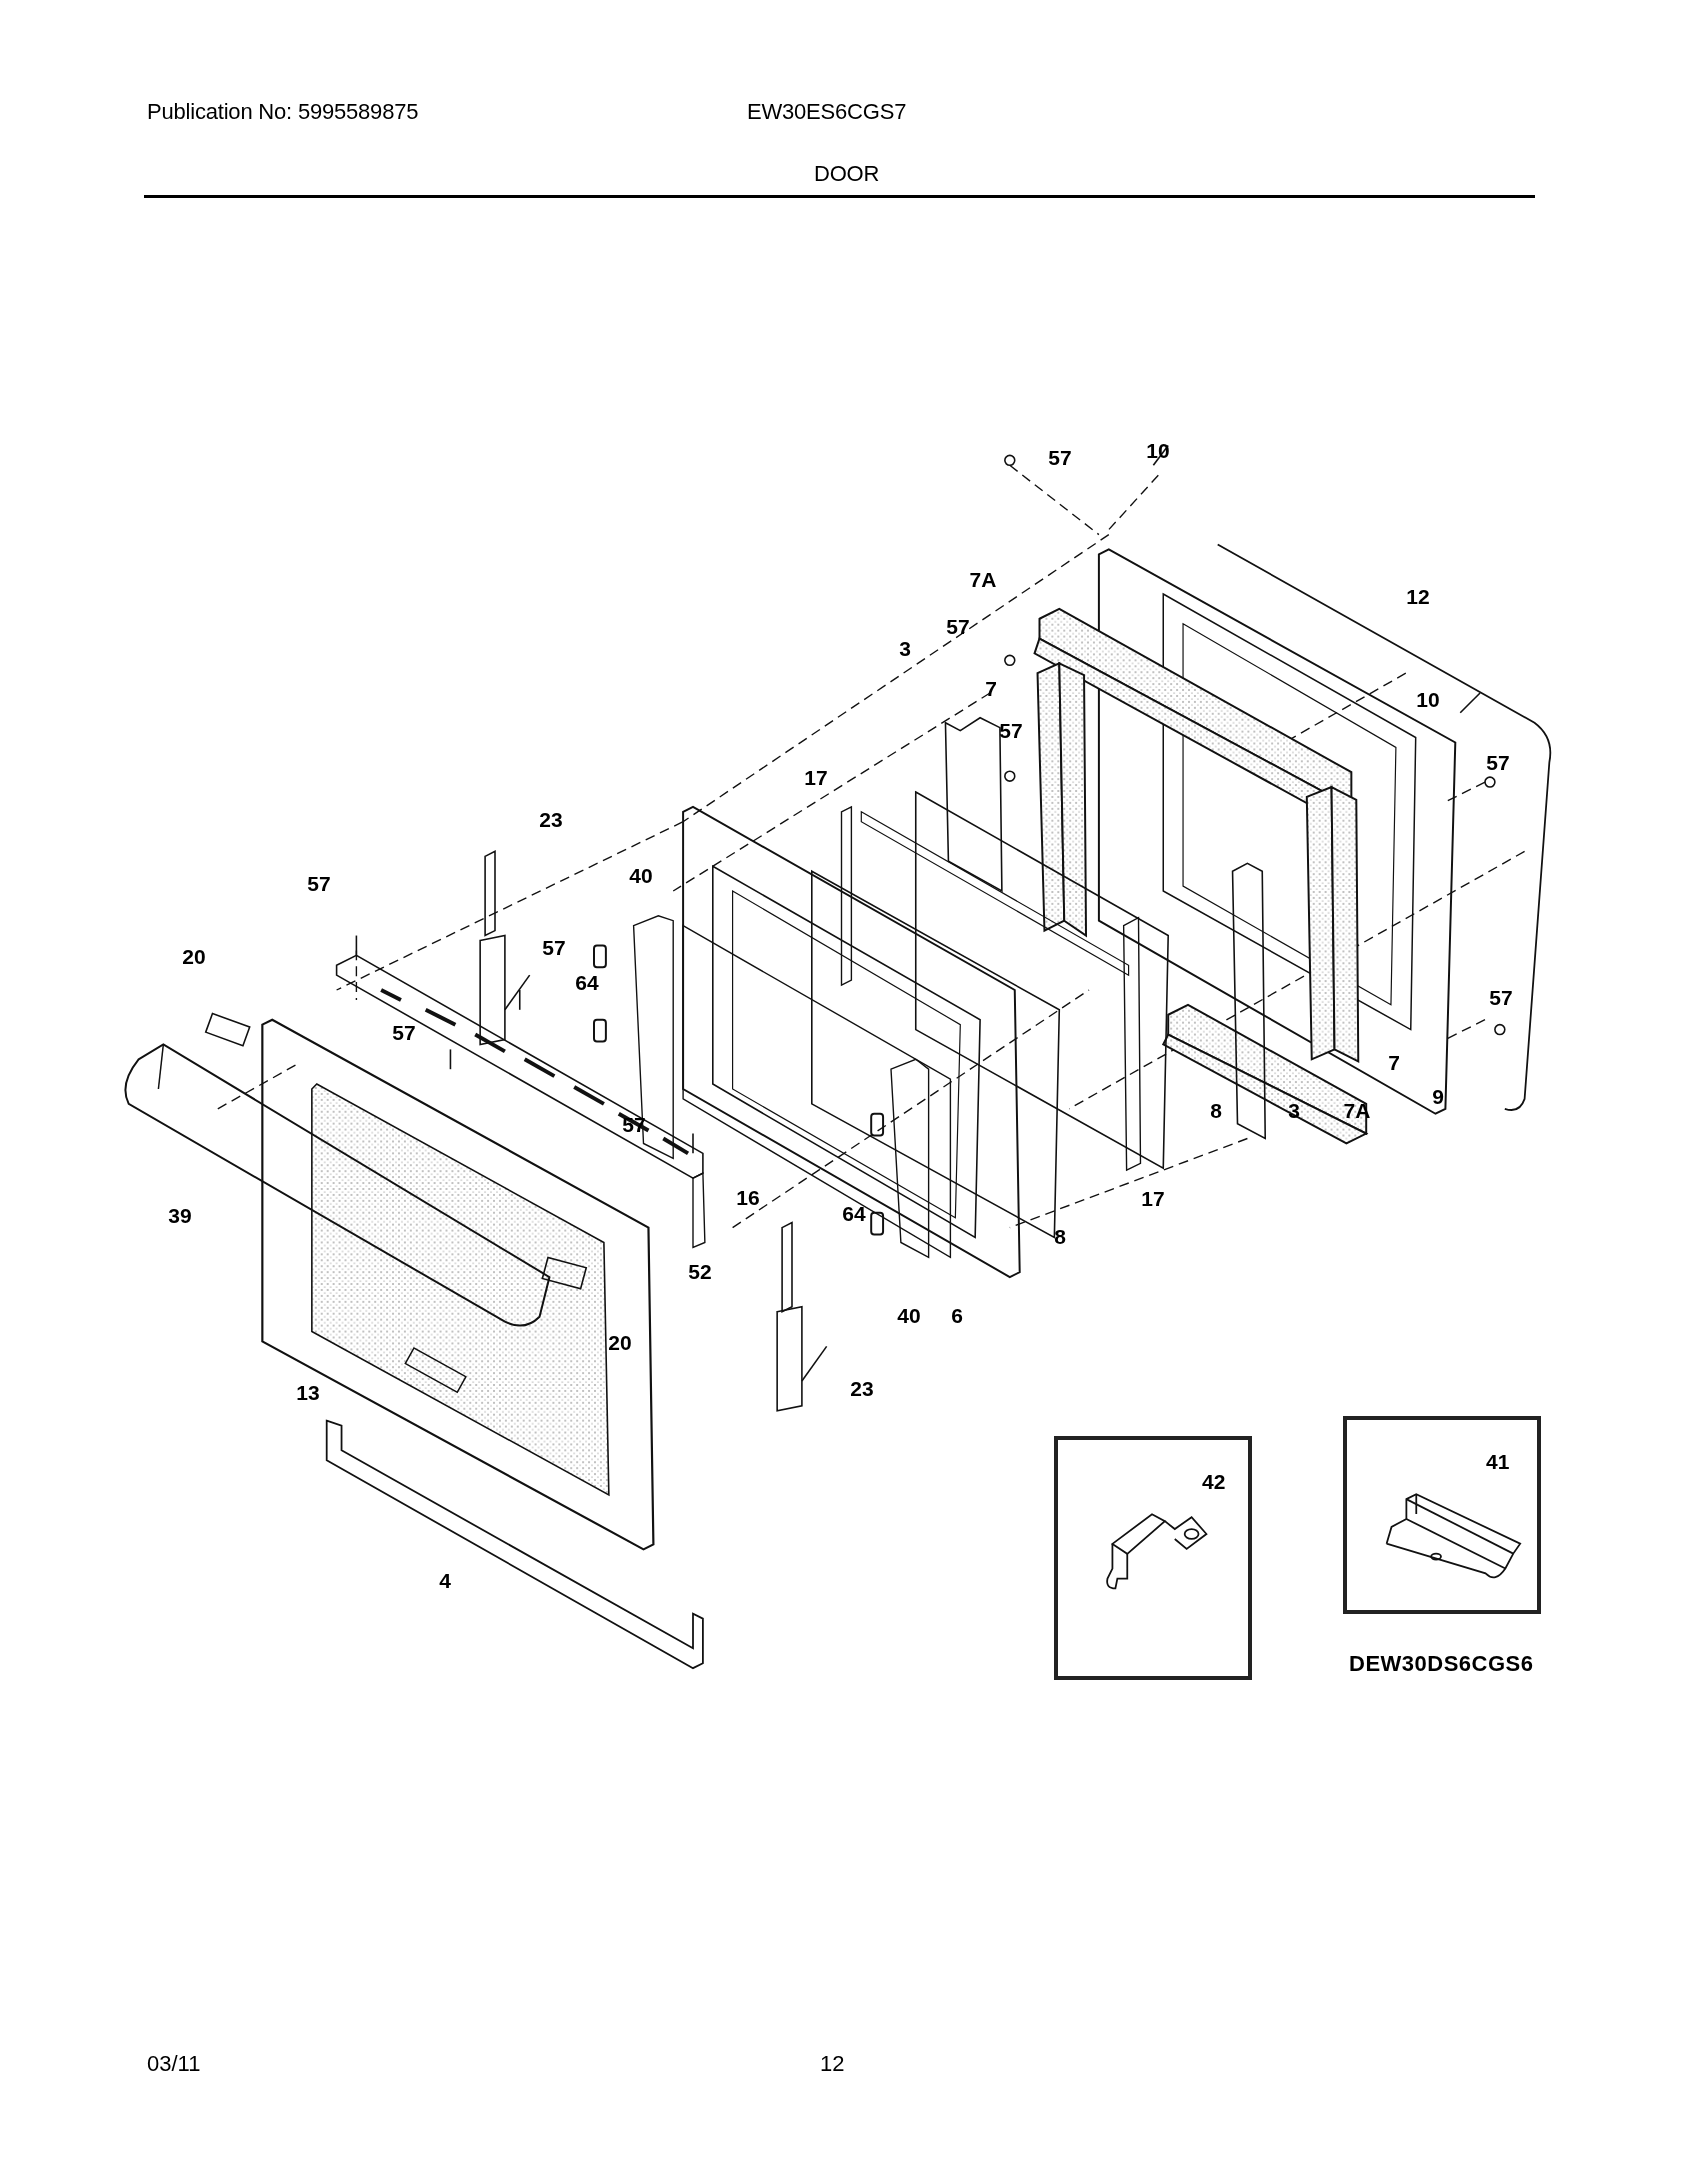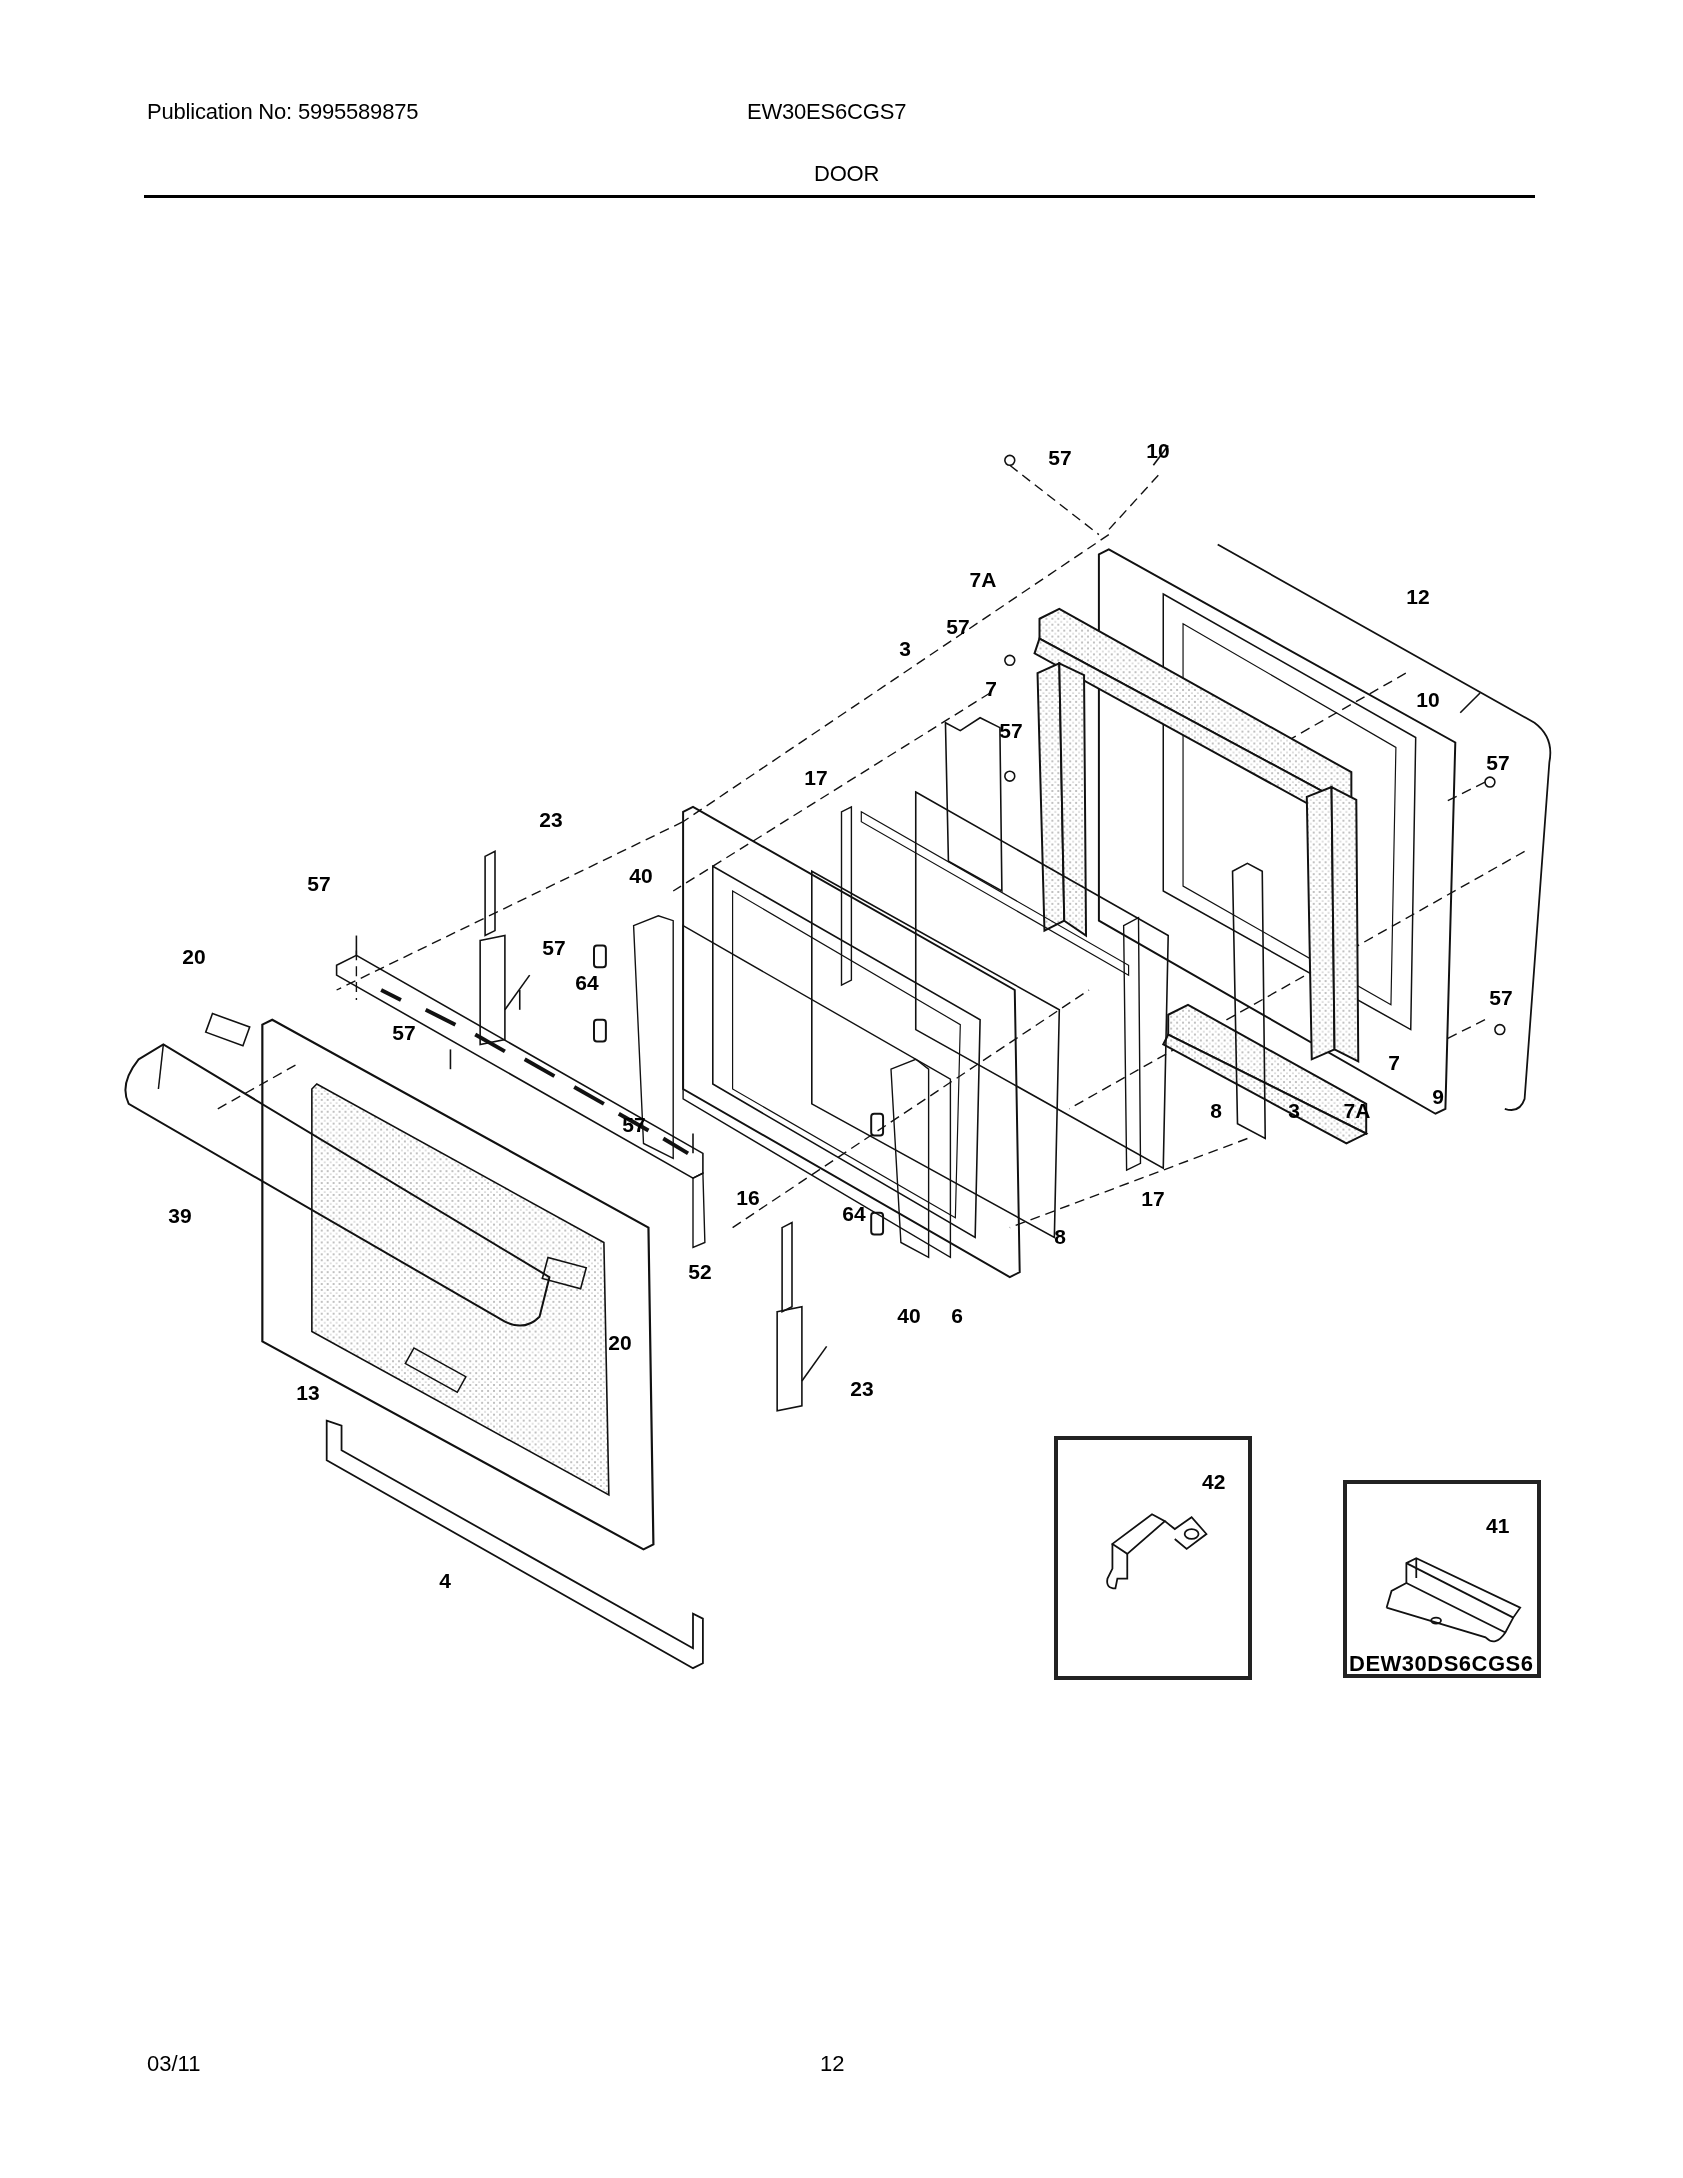--- a/index.html
+++ b/index.html
@@ -178,21 +178,21 @@
   <div class="inset-label" style="left:144px; top:30px;">42</div>
   <svg width="190" height="190" style="position:absolute;left:0;top:0;" viewBox="0 0 192 192">
     <g fill="none" stroke="#111" stroke-width="1.8">
       <path d="M55 105 L95 75 L108 82 L70 115 Z"></path>
       <path d="M55 105 L55 130 L50 140 Q48 150 58 150 L60 140 L70 140 L70 115"></path>
       <path d="M108 82 L118 90 L135 78 L150 95 L130 110 L118 100"></path>
       <ellipse cx="135" cy="95" rx="7" ry="5"></ellipse>
     </g>
   </svg>
 </div>
-<div class="inset" style="left:1343px; top:1480px; width:198px; height:198px;padding-left:12px;">
+<div class="inset" style="left:1343px; top:1416px; width:198px; height:198px;padding-left:12px;">
   <div class="inset-label" style="left:139px; top:30px;">41</div>
   <svg width="190" height="190" style="position:absolute;left:0;top:0;" viewBox="0 0 192 192">
     <g fill="none" stroke="#111" stroke-width="1.8">
       <path d="M40 125 L45 108 L60 100 L60 80 L70 75 L175 125 L168 135 L160 150 Q150 165 140 155 L40 125"></path>
       <line x1="60" y1="100" x2="160" y2="150"></line>
       <line x1="70" y1="75" x2="70" y2="95"></line>
       <line x1="60" y1="80" x2="168" y2="135"></line>
       <ellipse cx="90" cy="138" rx="5" ry="3"></ellipse>
     </g>
   </svg>

